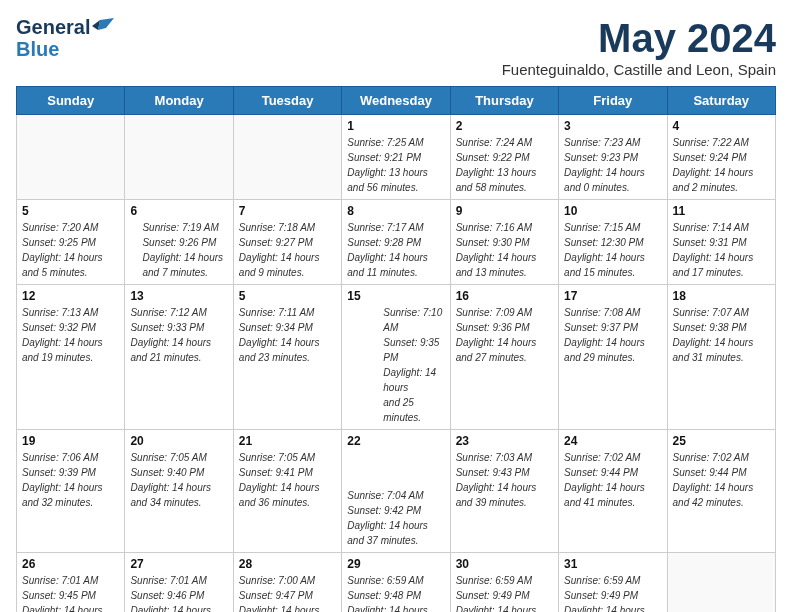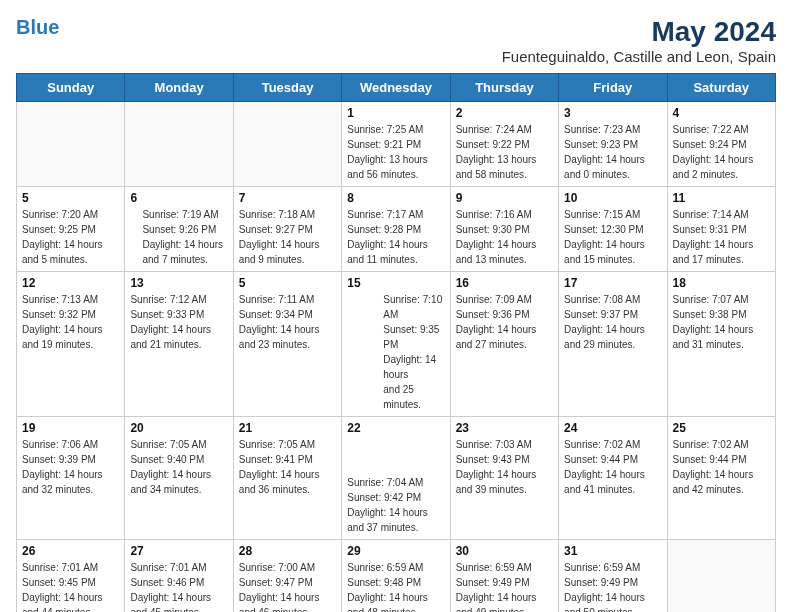--- a/index.html
+++ b/index.html
@@ -27,21 +27,21 @@
       color: #1a3a5c;
       line-height: 1.1;
     }
     .logo-blue {
       color: #2a7ab8;
     }
     .title-section {
       text-align: right;
     }
     .month-title {
-      font-size: 28px;
+      font-size: 40px;
       font-weight: bold;
       color: #1a3a5c;
     }
     .location {
       font-size: 15px;
       color: #333;
     }
     table {
       width: 100%;
       border-collapse: collapse;
@@ -72,27 +72,35 @@
     .day-num {
       font-weight: bold;
       font-size: 12px;
       margin-bottom: 2px;
       color: #111;
     }
     .day-info {
       line-height: 1.5;
       font-size: 10px;
       color: #333;
+      font-style: italic;
     }
   </style>
 </head>
 <body>
 
 <div class="header">
   <div class="logo">
+    <div style="display:flex;align-items:center;">
+      <span class="logo-text">General</span>
+      <svg width="22" height="18" viewBox="0 0 22 18" style="margin-left:2px;">
+        <polygon points="8,2 22,0 14,10 6,12" fill="#2a7ab8"></polygon>
+        <polygon points="8,2 0,8 6,12" fill="#1a3a5c"></polygon>
+      </svg>
+    </div>
     <span class="logo-text logo-blue">Blue</span>
   </div>
   <div class="title-section">
     <div class="month-title">May 2024</div>
     <div class="location">Fuenteguinaldo, Castille and Leon, Spain</div>
   </div>
 </div>
 
 <table>
   <thead>

